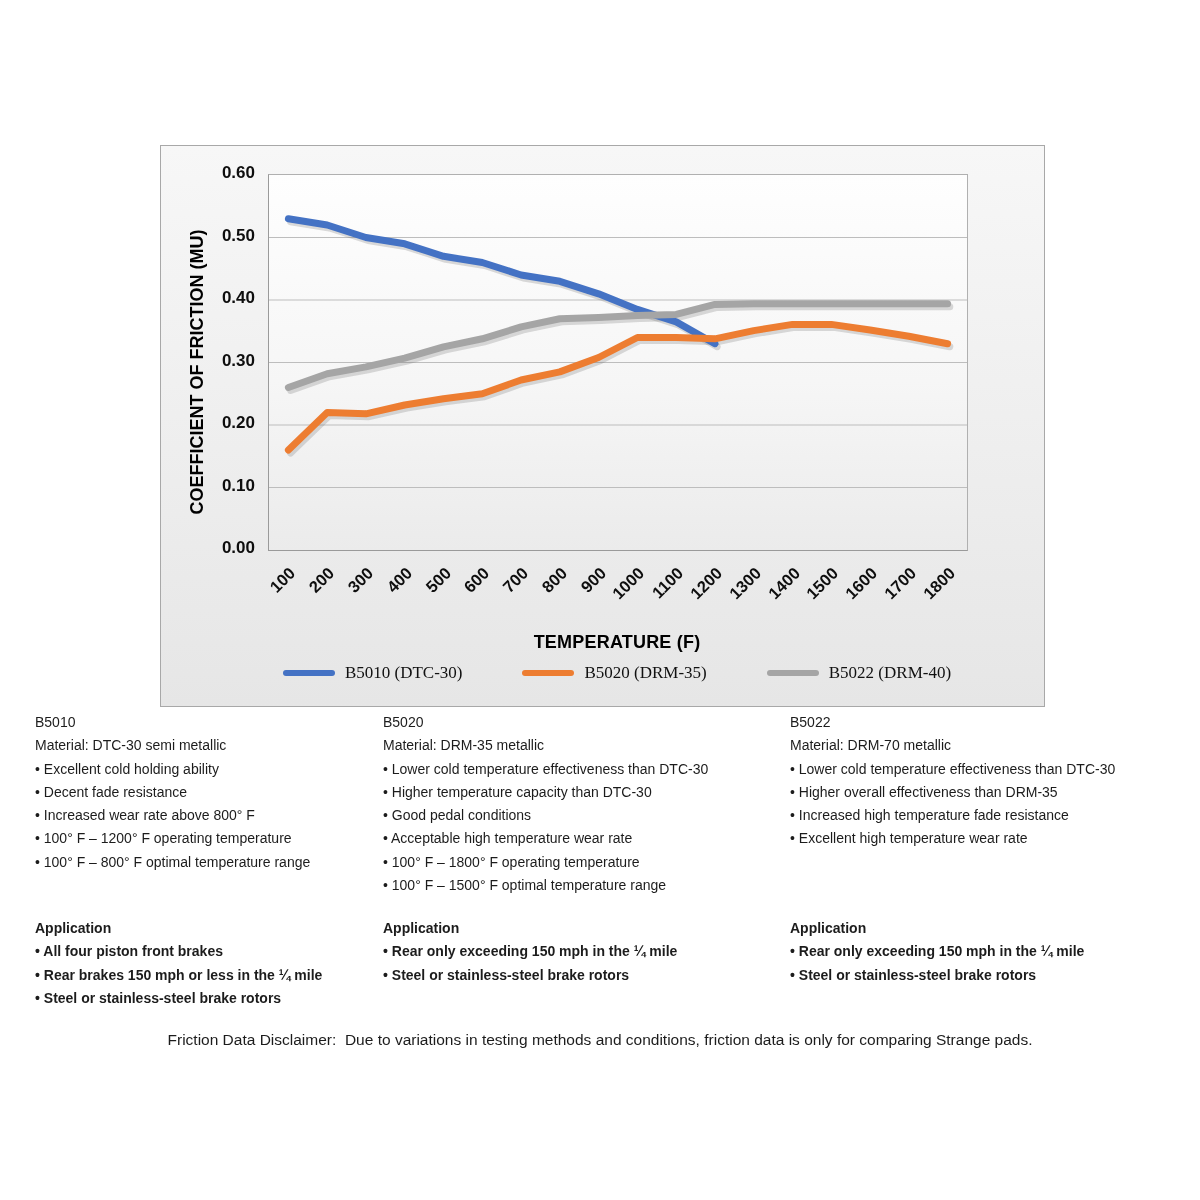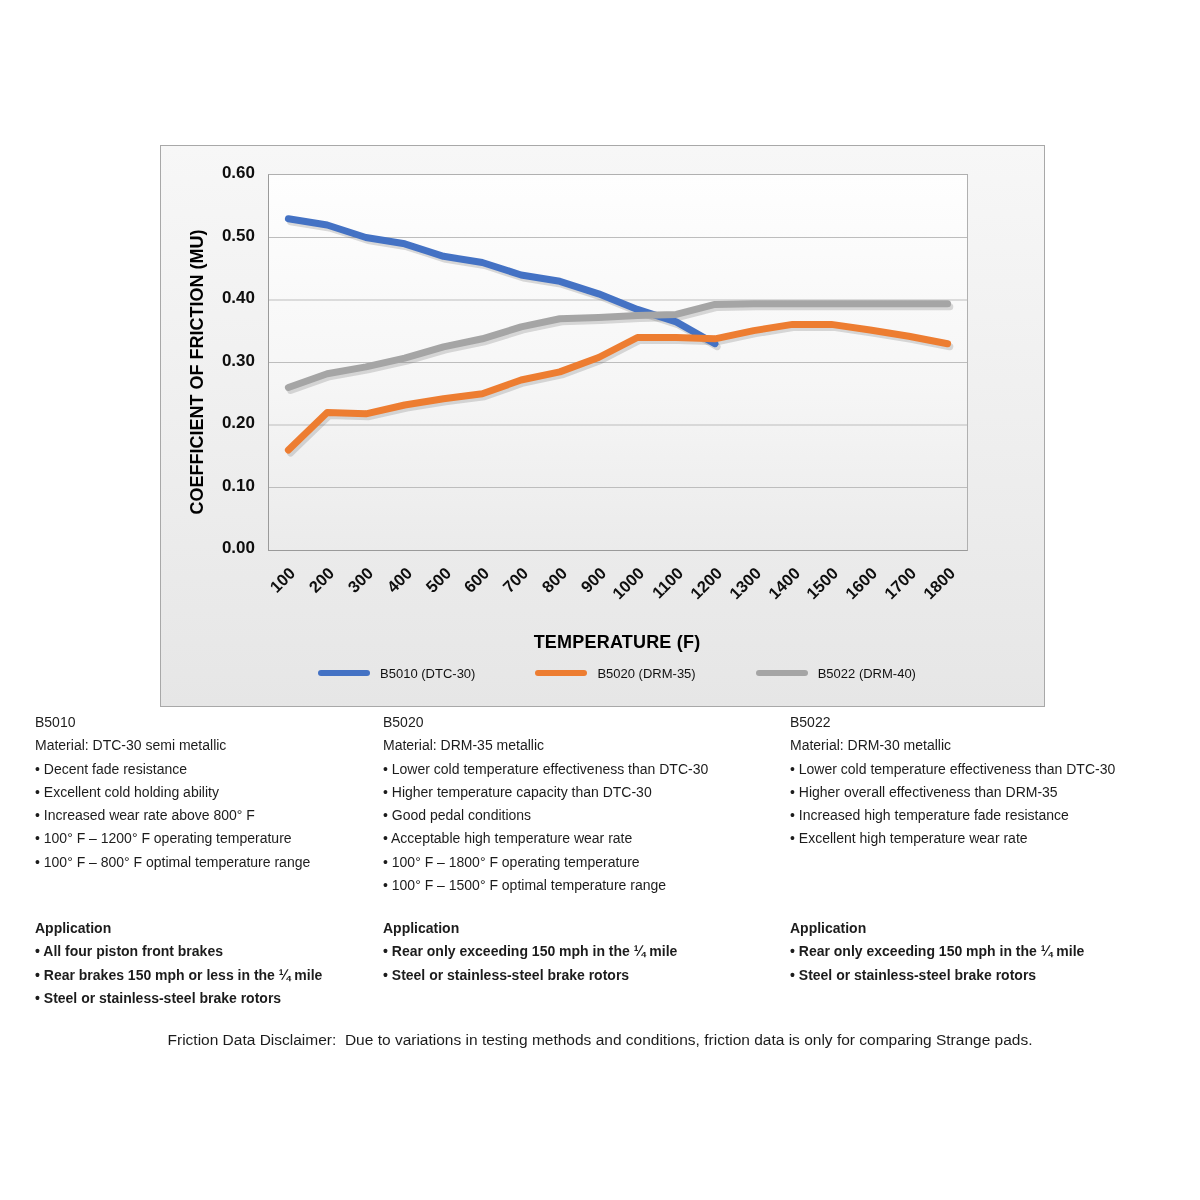--- a/index.html
+++ b/index.html
@@ -24,21 +24,21 @@
   .xtick{position:absolute;top:12px;width:60px;height:18px;text-align:right;
     transform:rotate(-45deg);transform-origin:100% 50%;
     font-size:16.5px;font-weight:600;color:#0e0e0e;}
   .x-axis-title{position:absolute;left:107px;top:486px;width:698px;text-align:center;
     font-weight:bold;font-size:18px;color:#000;letter-spacing:0.2px;}
 
   .legend{position:absolute;left:107px;top:513px;width:698px;height:28px;
     display:flex;justify-content:center;align-items:center;gap:60px;}
   .legend-item{display:flex;align-items:center;gap:10px;}
   .legend-swatch{display:inline-block;width:52px;height:6px;border-radius:3px;}
-  .legend-label{font-size:13px;color:#111;}
+  .legend-label{font-size:17px;color:#111;font-family:Liberation Serif, serif;}
 
   .spec-block,.app-block{position:absolute;font-size:14px;line-height:23.3px;color:#1c1c1c;}
   .spec-block{top:711px;}
   .app-block{top:917px;font-weight:bold;}
   .col1{left:35px;width:345px;}
   .col2{left:383px;width:395px;}
   .col3{left:790px;width:395px;}
 
   .disclaimer{position:absolute;left:0;top:1031px;width:1200px;text-align:center;
     font-size:15.5px;color:#1c1c1c;white-space:pre-wrap;}
@@ -108,42 +108,42 @@
           <span class="legend-swatch" style="background: rgb(165, 165, 165);"></span>
           <span class="legend-label">B5022 (DRM-40)</span>
         </div>
       </div>
   </div>
 
   <div class="spec-block col1">
     <div>B5010</div>
     <div>Material: DTC-30 semi metallic</div>
     <div>
+        <div>• Excellent cold holding ability</div>
         <div>• Decent fade resistance</div>
-        <div>• Excellent cold holding ability</div>
         <div>• Increased wear rate above 800° F</div>
         <div>• 100° F – 1200° F operating temperature</div>
         <div>• 100° F – 800° F optimal temperature range</div>
       </div>
   </div>
   <div class="spec-block col2">
     <div>B5020</div>
     <div>Material: DRM-35 metallic</div>
     <div>
         <div>• Lower cold temperature effectiveness than DTC-30</div>
         <div>• Higher temperature capacity than DTC-30</div>
         <div>• Good pedal conditions</div>
         <div>• Acceptable high temperature wear rate</div>
         <div>• 100° F – 1800° F operating temperature</div>
         <div>• 100° F – 1500° F optimal temperature range</div>
       </div>
   </div>
   <div class="spec-block col3">
     <div>B5022</div>
-    <div>Material: DRM-30 metallic</div>
+    <div>Material: DRM-70 metallic</div>
     <div>
         <div>• Lower cold temperature effectiveness than DTC-30</div>
         <div>• Higher overall effectiveness than DRM-35</div>
         <div>• Increased high temperature fade resistance</div>
         <div>• Excellent high temperature wear rate</div>
       </div>
   </div>
 
   <div class="app-block col1">
     <div>Application</div>

